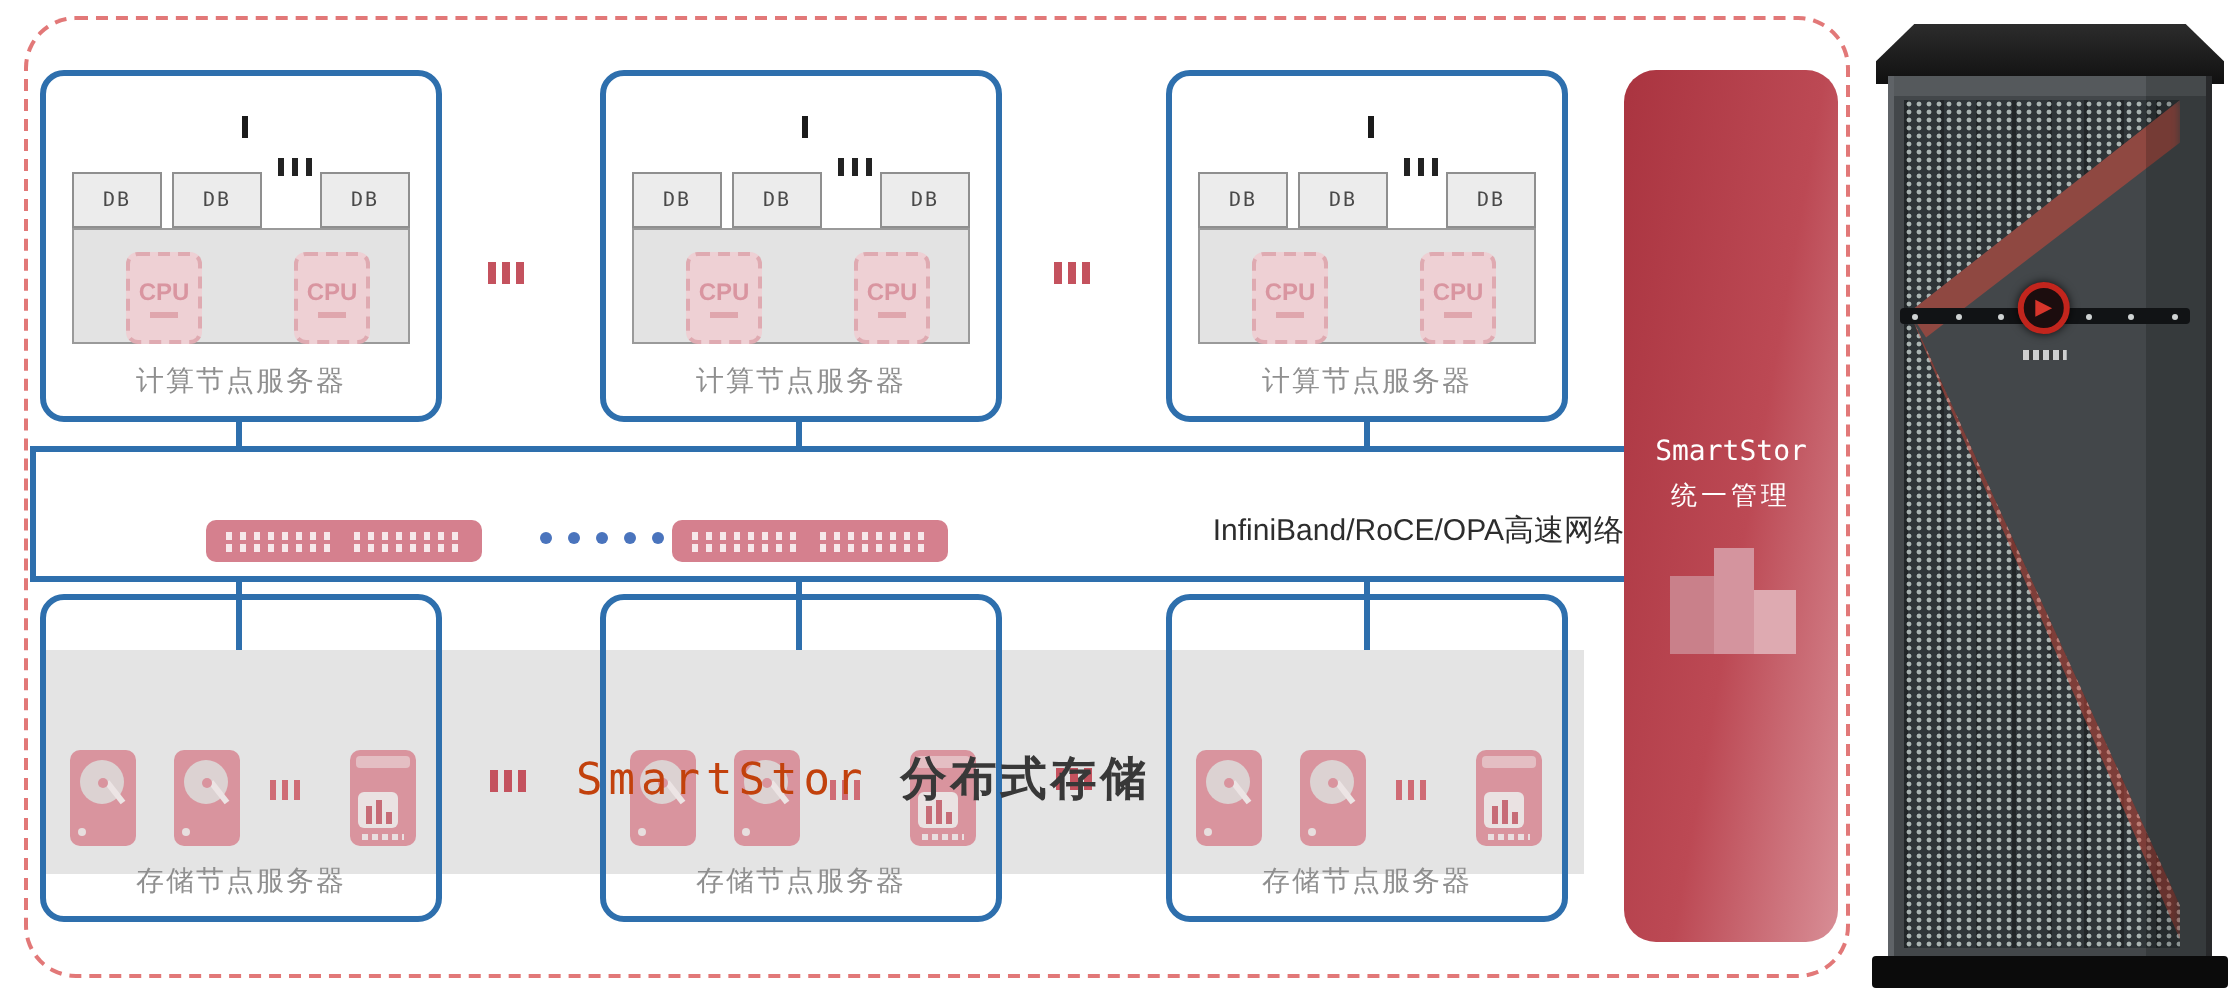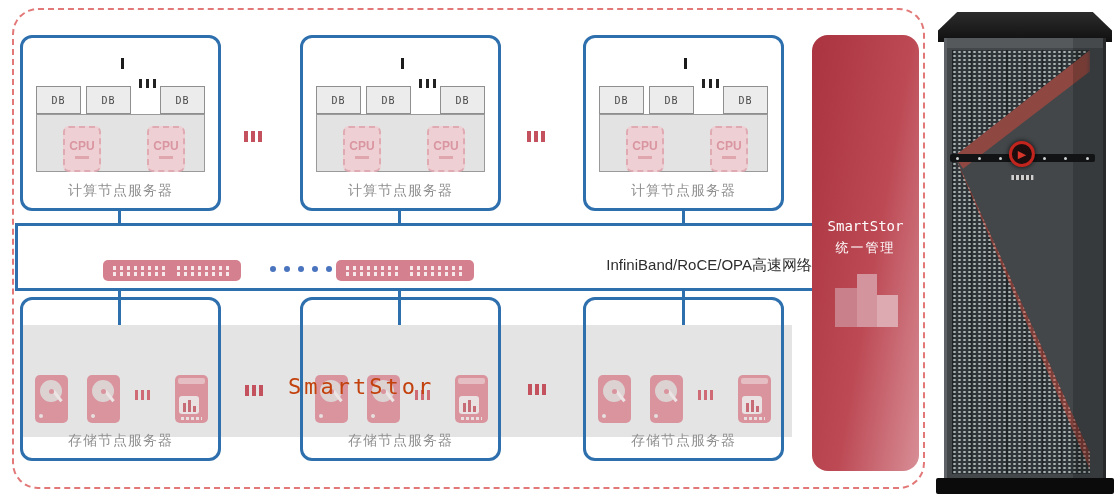--- a/index.html
+++ b/index.html
@@ -338,20 +338,21 @@
     <div class="node-label">存储节点服务器</div>
   </div>
 
   <div class="hdots vdots red hd-s1">
       <i></i>
       <i></i>
       <i></i>
     </div>
   <div class="stor-title">
     <span class="stor-brand">SmartStor</span>
+    <span class="stor-cn">分布式存储</span>
   </div>
   <div class="hdots vdots red hd-s2">
       <i></i>
       <i></i>
       <i></i>
     </div>
 
   <div class="smartmon">
     <div class="sm-brand">SmartStor</div>
     <div class="sm-title">统一管理</div>

